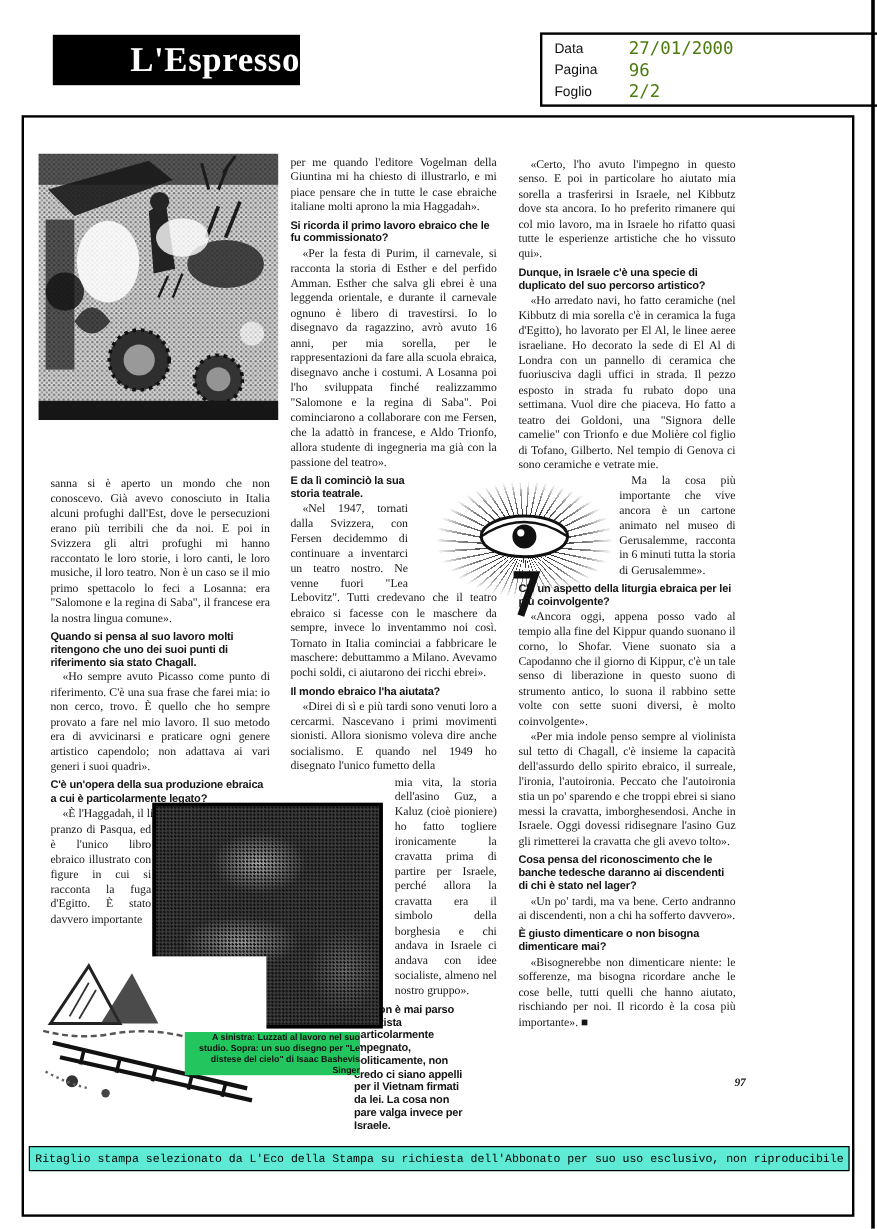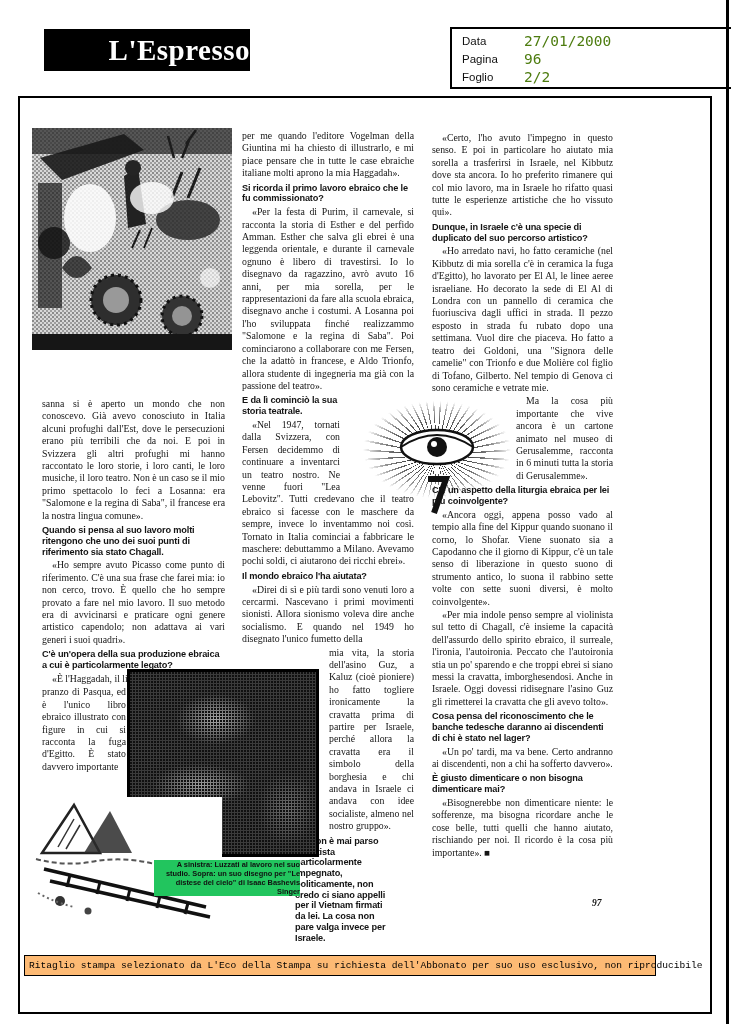--- a/index.html
+++ b/index.html
@@ -53,25 +53,25 @@
     background-image:
       radial-gradient(circle at 1px 1px, #101010 34%, transparent 38%),
       radial-gradient(ellipse 55px 35px at 46% 26%, rgba(255,255,255,.55), transparent 72%),
       radial-gradient(ellipse 70px 30px at 38% 62%, rgba(255,255,255,.5), transparent 70%),
       radial-gradient(ellipse 40px 50px at 85% 75%, rgba(255,255,255,.25), transparent 75%);
     background-size:3px 3px,100% 100%,100% 100%,100% 100%;}
   .sketch{left:10px;top:699px;width:192px;height:132px;z-index:3;background:#fff;}
   .caption{left:134px;top:762px;width:146px;z-index:4;background:#22c55e;
     font-family:"Liberation Sans",sans-serif;font-weight:700;font-size:7.4px;
     line-height:9px;text-align:right;color:#111;}
-  .page-number{left:572px;top:800px;z-index:2;font-weight:700;font-style:italic;font-size:9.5px;}
-
-  
-  .footer-strip{left:4px;top:857px;width:632px;height:21px;z-index:5;background:#fdba74;
-    border:1px solid #000;box-sizing:border-box;display:flex;align-items:center;padding:0 4px;}
+  .page-number{left:592px;top:800px;z-index:2;font-weight:700;font-style:italic;font-size:9.5px;}
+
+  
+  .footer-strip{left:4px;top:857px;width:684px;height:21px;z-index:5;background:#5eead4;
+    border:1px solid #000;box-sizing:border-box;display:flex;align-items:center;padding:0 4px;justify-content:flex-end;}
   .footer-text{font-family:"Liberation Mono",monospace;font-size:9.6px;white-space:nowrap;color:#000;}
 </style>
 </head>
 <body>
 
 <div class="abs logo-box">
   <span class="logo-text">L'Espresso</span>
 </div>
 <div class="abs info-box">
   <div class="info-row">

